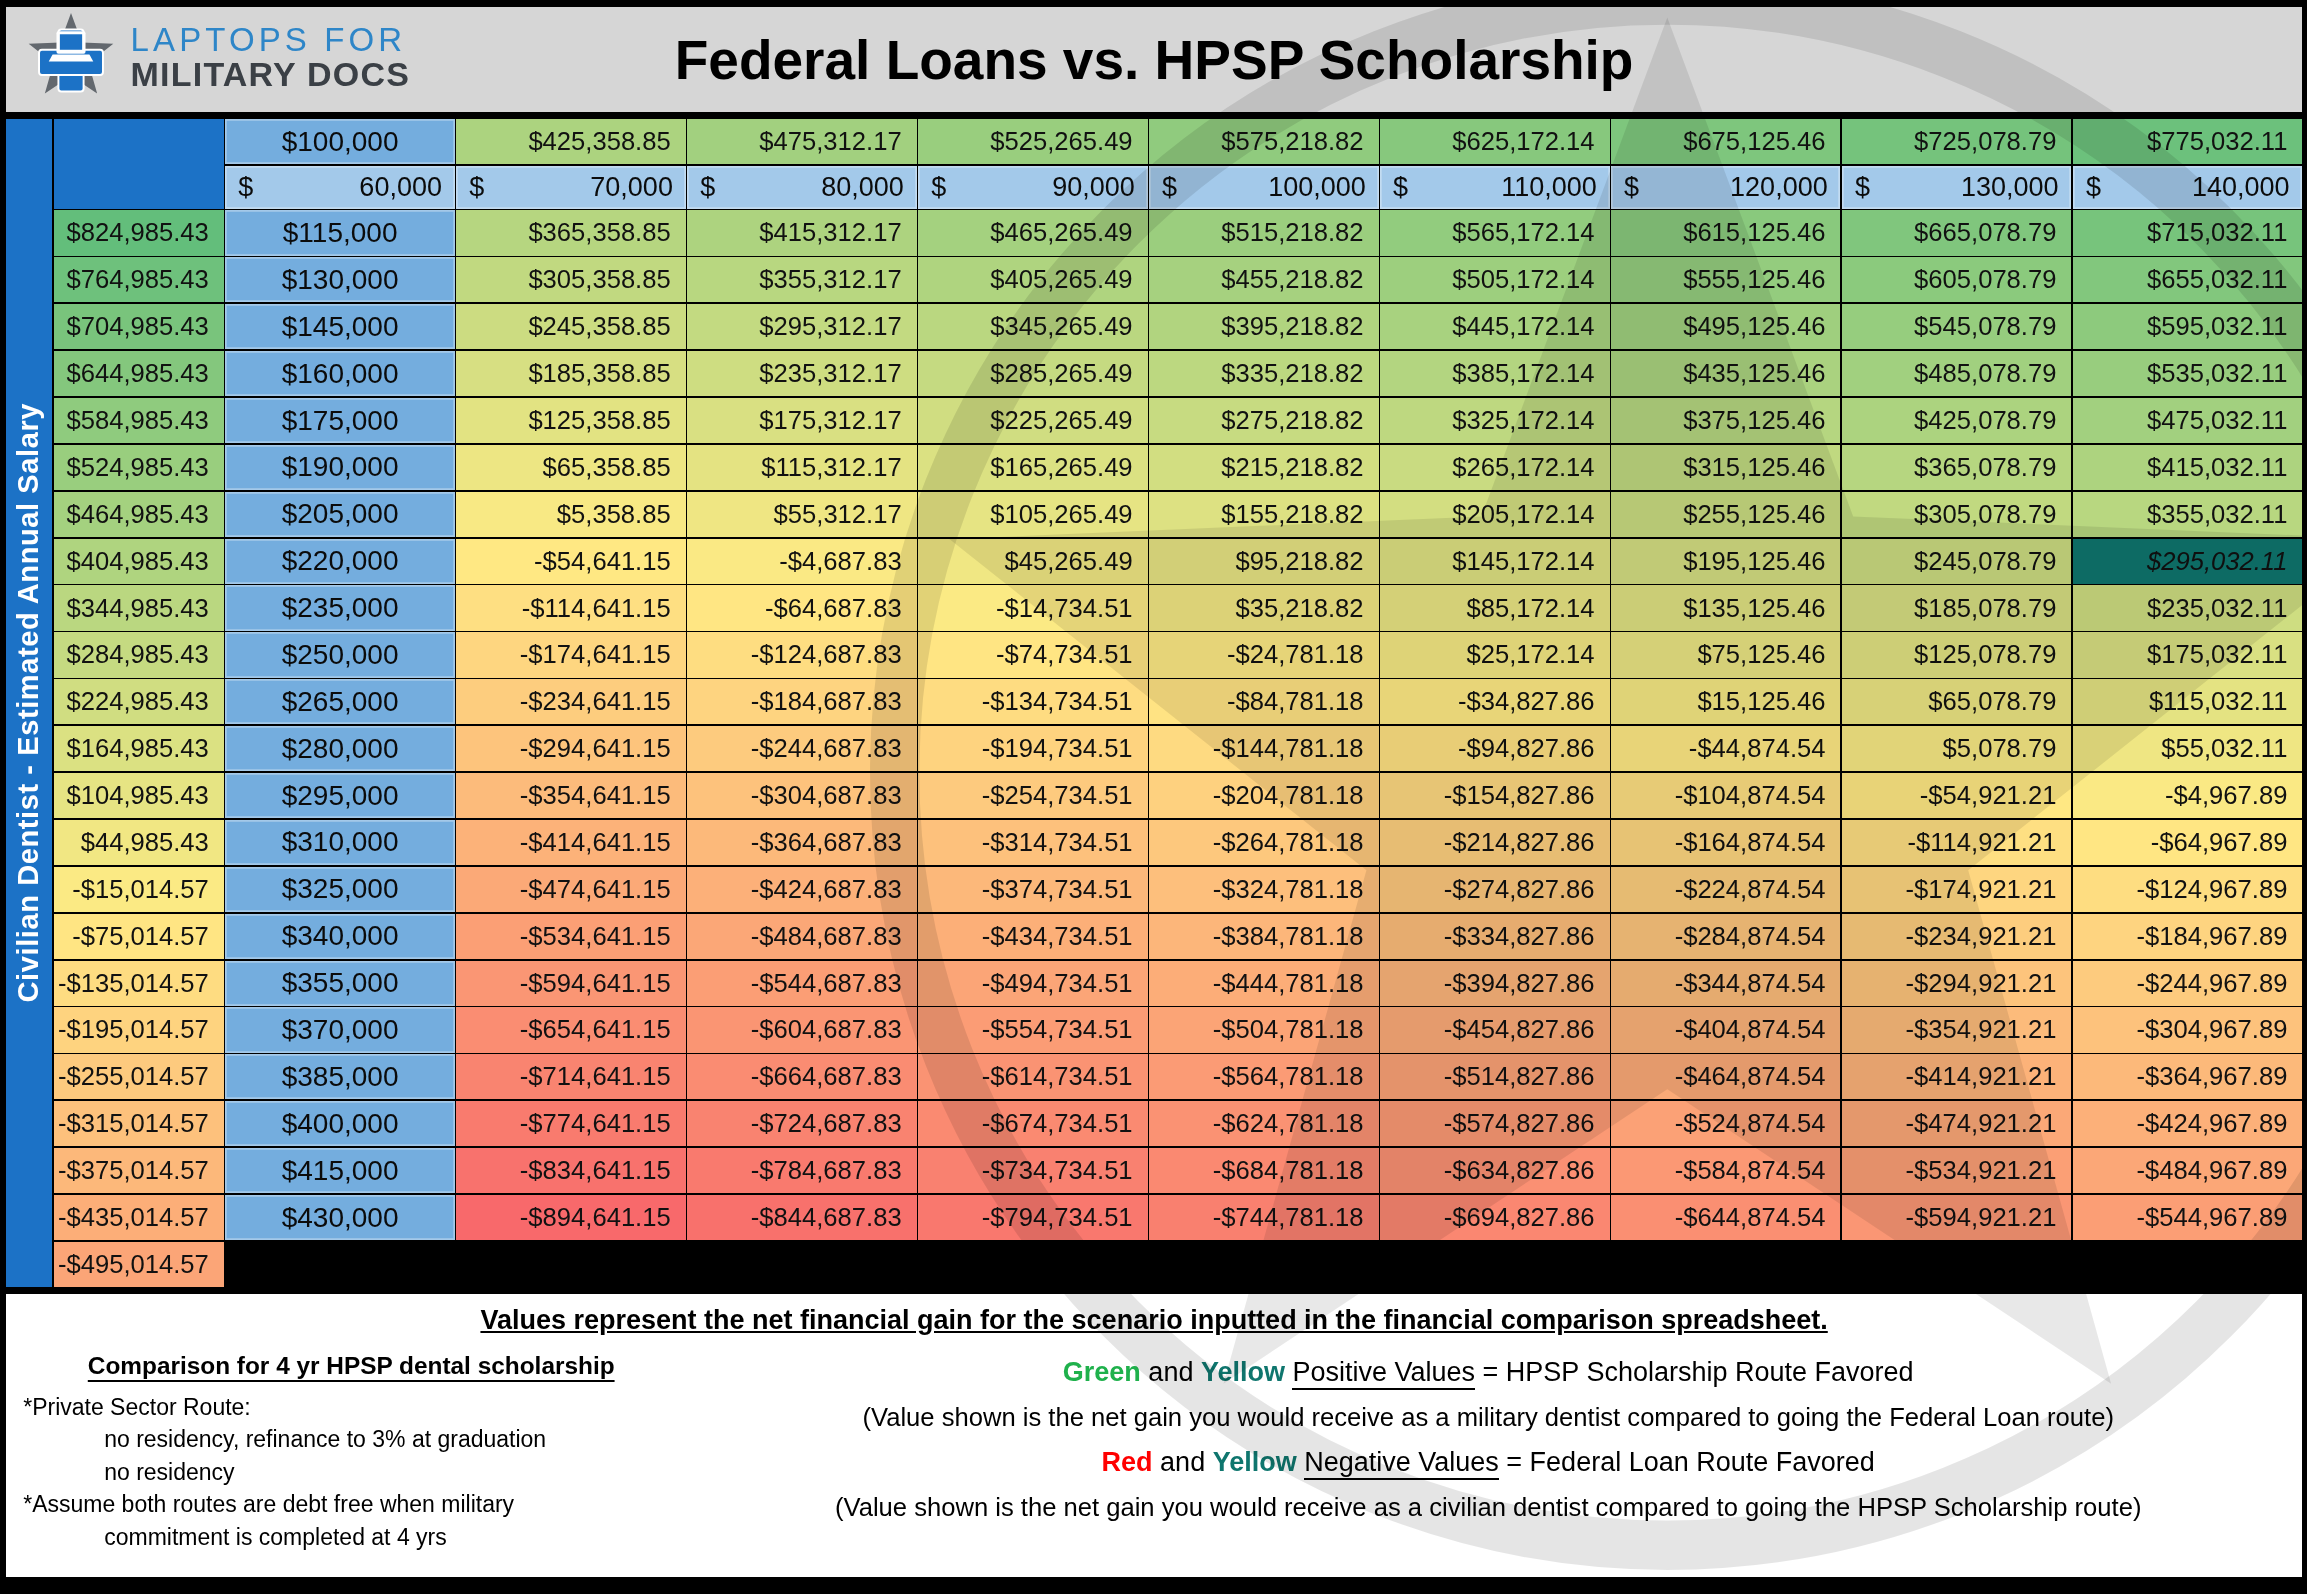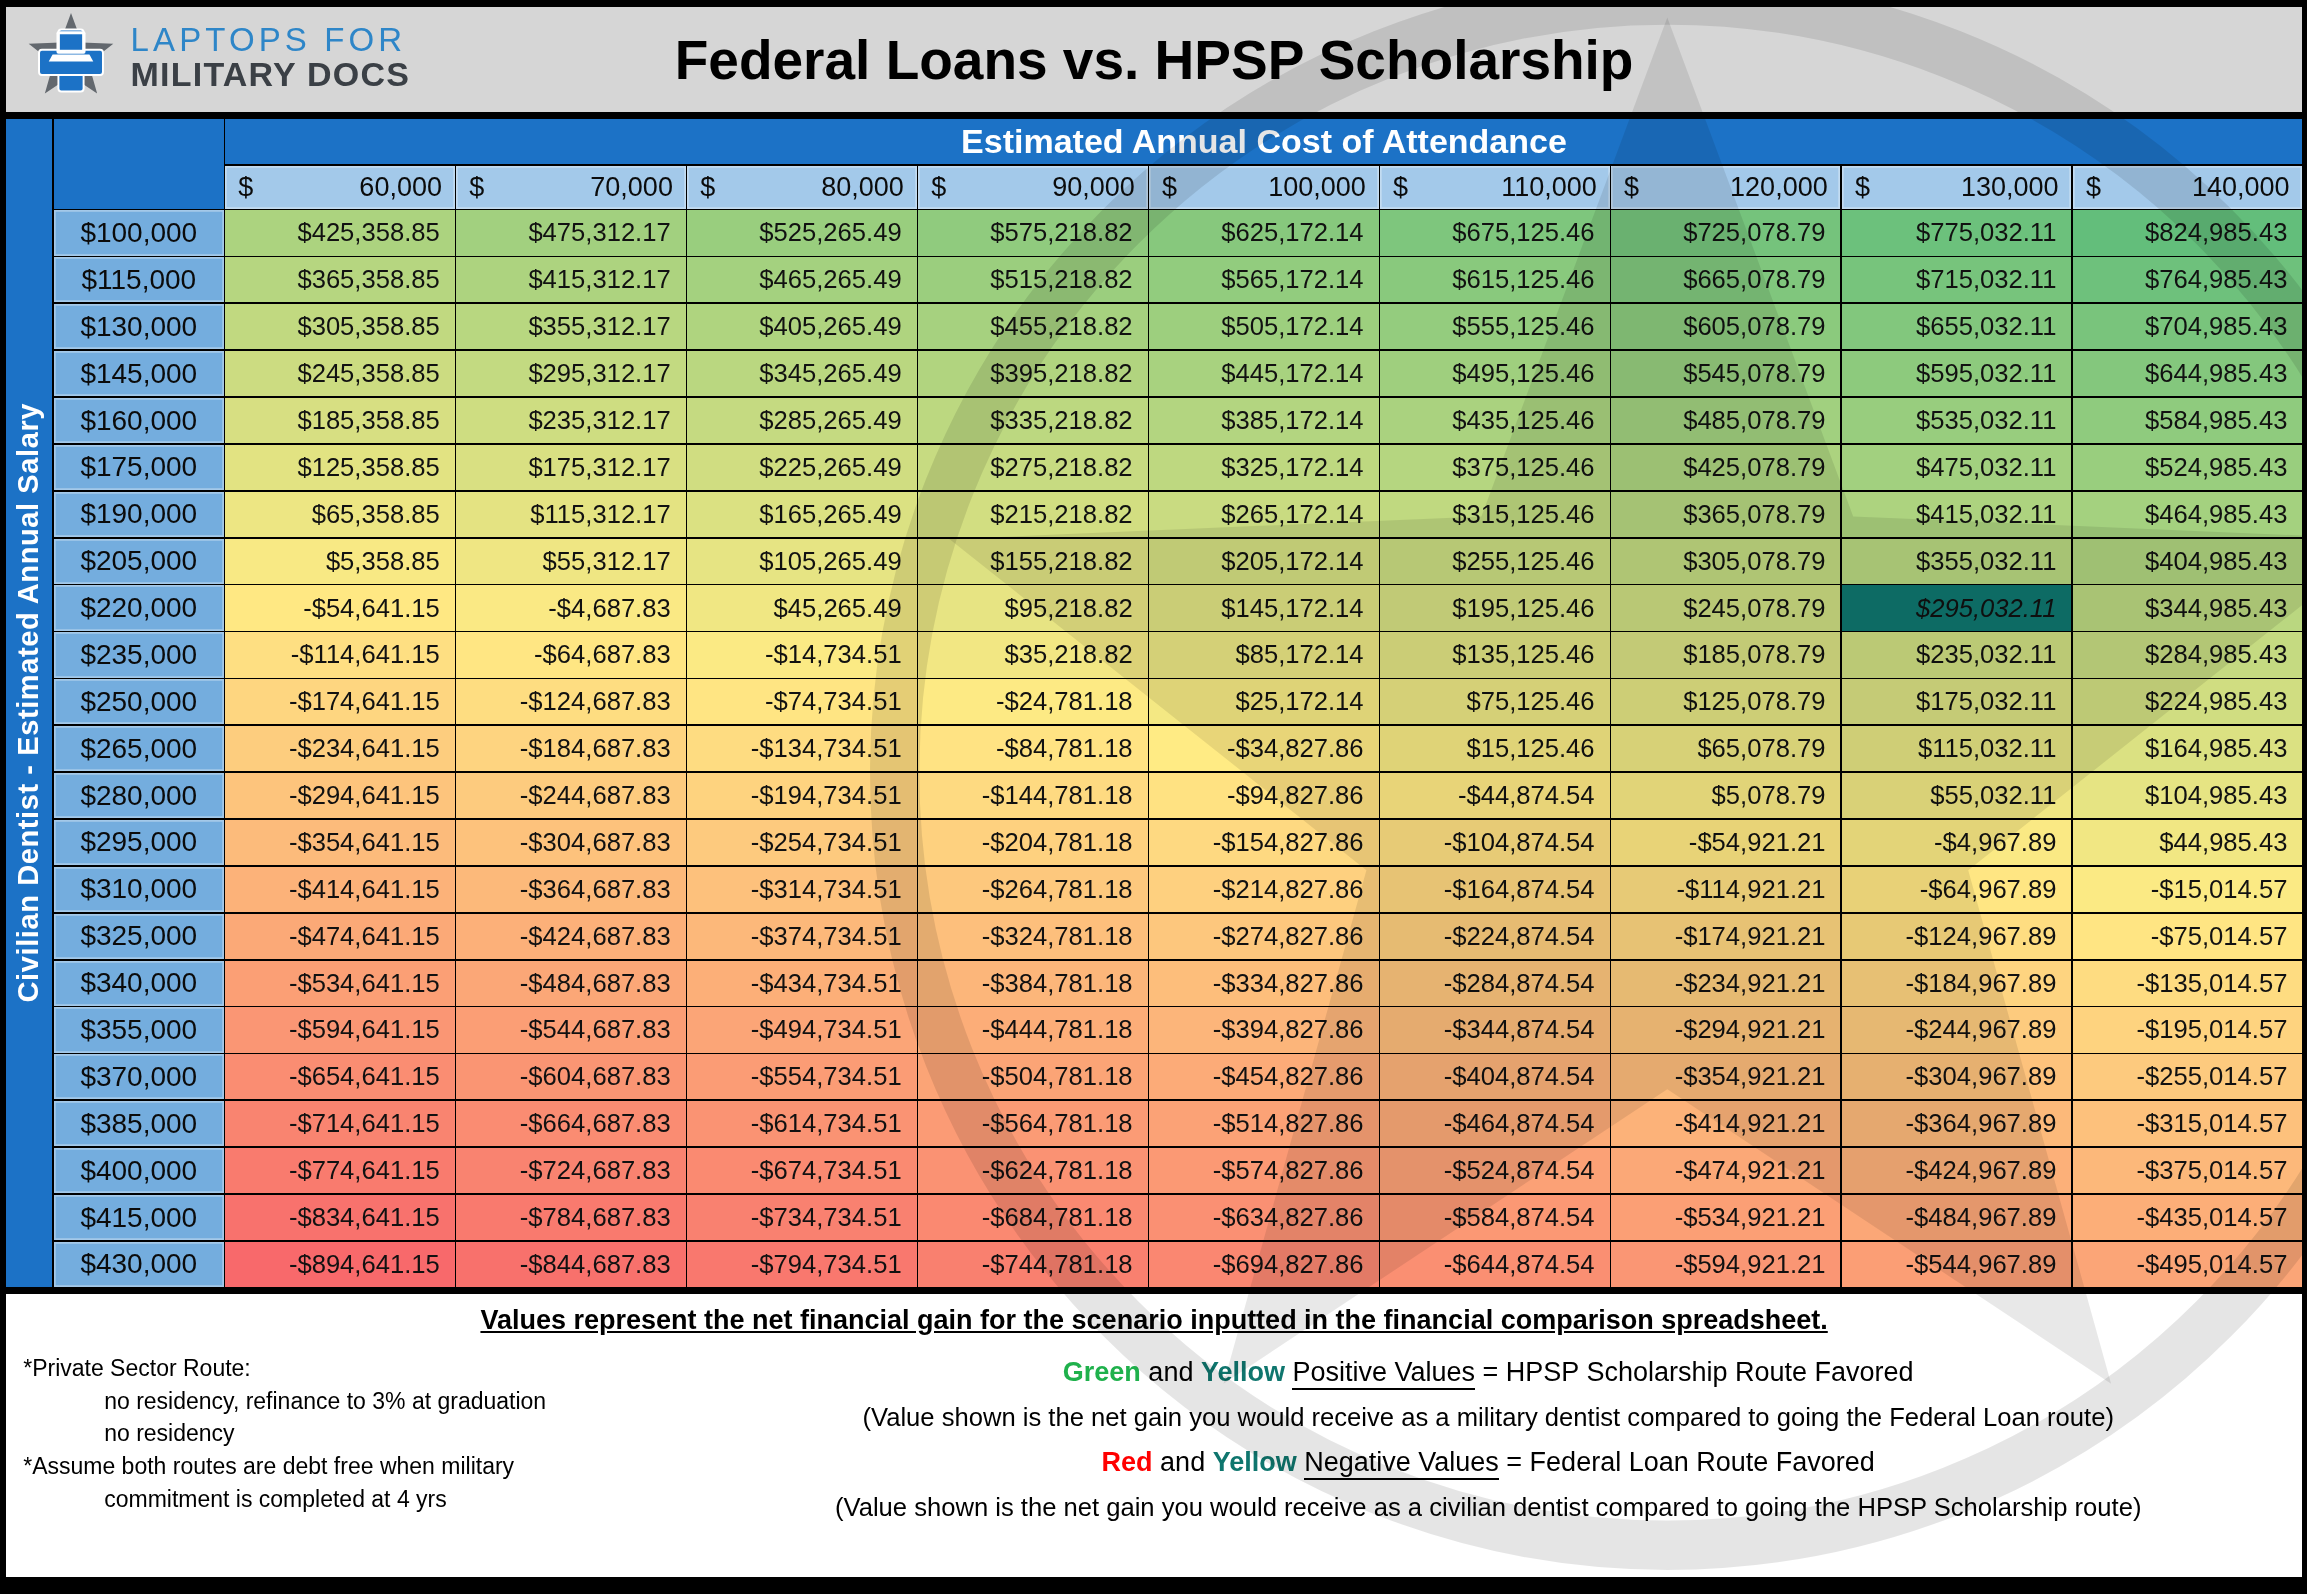--- a/index.html
+++ b/index.html
@@ -75,21 +75,20 @@
   </div>
   <div class="main-title">Federal Loans vs. HPSP Scholarship</div>
 </div>
 
 <div class="tablewrap">
   <div class="vstrip">
     <span class="vstrip-label">Civilian Dentist - Estimated Annual Salary</span>
   </div>
   <div class="grid" id="table-grid">
     <div class="corner"></div>
-    <div class="ghead">Estimated Annual Cost of Attendance</div>
   <div class="hcell">
         <span>$</span>
         <span>60,000</span>
       </div>
       <div class="hcell">
         <span>$</span>
         <span>70,000</span>
       </div>
       <div class="hcell">
         <span>$</span>
@@ -348,20 +347,21 @@
       <div class="vcell" style="background: rgb(250, 143, 114);">-$644,874.54</div>
       <div class="vcell" style="background: rgb(250, 150, 116);">-$594,921.21</div>
       <div class="vcell" style="background: rgb(251, 158, 117);">-$544,967.89</div>
       <div class="vcell" style="background: rgb(251, 165, 119);">-$495,014.57</div>
     </div>
 </div>
 
 <div class="bottom">
   <div class="caption">Values represent the net financial gain for the scenario inputted in the financial comparison spreadsheet.</div>
   <div class="notes" id="notes">
+    <div class="notes-heading">Comparison for 4 yr HPSP dental scholarship</div>
   <div class="note-line">*Private Sector Route:</div>
       <div class="note-line indent">no residency, refinance to 3% at graduation</div>
       <div class="note-line indent">no residency</div>
       <div class="note-line">*Assume both routes are debt free when military</div>
       <div class="note-line indent">commitment is completed at 4 yrs</div>
     </div>
   <div class="legend" id="legend">
       <div class="legend-line"><span class="seg-green">Green</span><span> and </span><span class="seg-gold">Yellow</span><span> </span><span class="seg-under">Positive Values</span><span> = HPSP Scholarship Route Favored</span></div>
       <div class="legend-line paren">(Value shown is the net gain you would receive as a military dentist compared to going the Federal Loan route)</div>
       <div class="legend-line"><span class="seg-red">Red</span><span> and </span><span class="seg-gold">Yellow</span><span> </span><span class="seg-under">Negative Values</span><span> = Federal Loan Route Favored</span></div>

